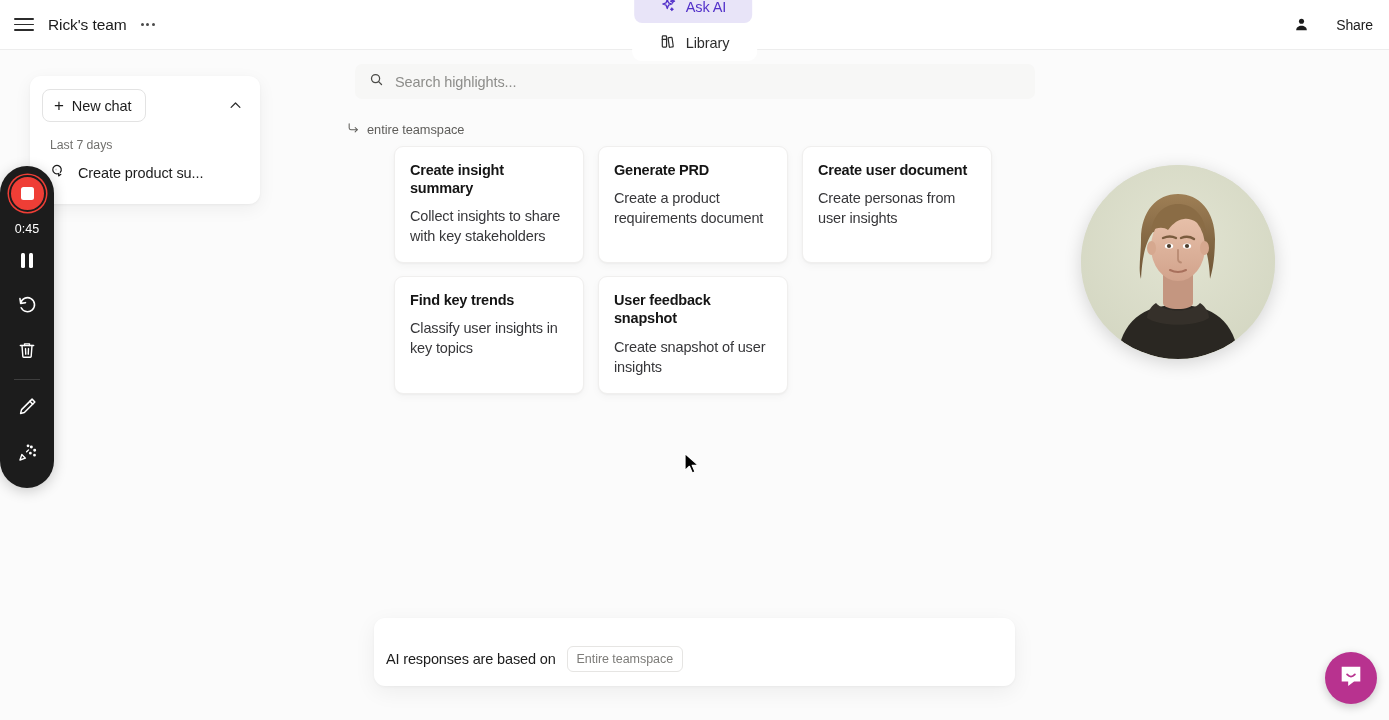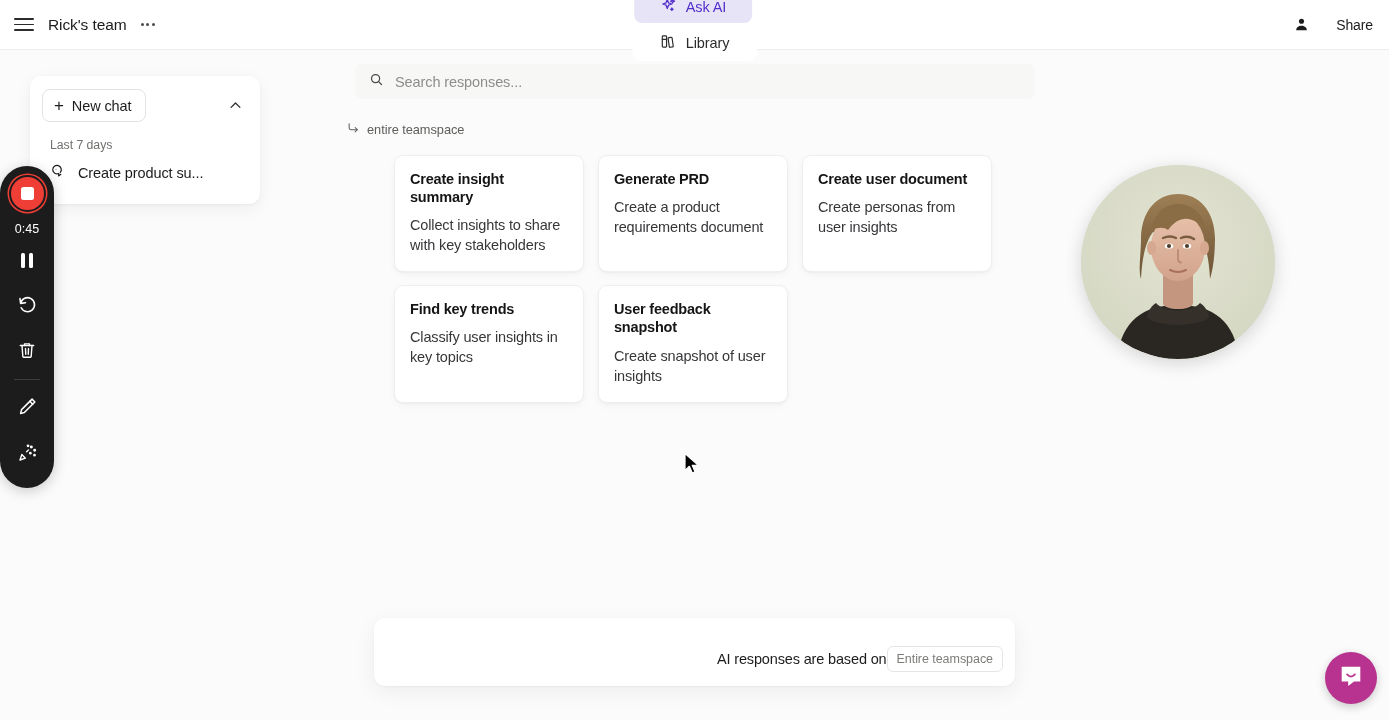--- a/index.html
+++ b/index.html
@@ -288,21 +288,21 @@
     gap: 7px;
     font-size: 12.8px;
     color: #5e5d5a;
     cursor: pointer;
     letter-spacing: -0.05px;
   }
 
   .cards-grid {
     position: absolute;
     left: 394px;
-    top: 105px;
+    top: 96px;
     display: grid;
     grid-template-columns: repeat(3, 190px);
     gap: 13px 14px;
   }
 
   .card {
     background: #ffffff;
     border-radius: 9px;
     border: 1px solid #f0efee;
     box-shadow: 0 1px 2px rgba(0,0,0,0.035), 0 3px 9px rgba(0,0,0,0.035);
@@ -370,21 +370,22 @@
   }
   .send-btn {
     width: 26px; height: 26px;
     display: flex; align-items: center; justify-content: center;
     cursor: pointer;
   }
 
   .composer-footer {
     display: flex;
     align-items: center;
-    justify-content: flex-end;
+    justify-content: flex-start;
+    gap: 11px;
     margin-top: 16px;
   }
   .footer-text {
     font-size: 14.5px;
     color: #1c1c1c;
     letter-spacing: -0.15px;
   }
   .scope-chip {
     font-size: 12.5px;
     color: #7d7c79;
@@ -478,21 +479,21 @@
 
   <div class="main">
 
     <div class="search-wrap">
       <span>
         <svg width="15" height="15" viewBox="0 0 24 24" fill="none" stroke="#4b4b48" stroke-width="2" stroke-linecap="round">
           <circle cx="10.5" cy="10.5" r="6.5"></circle>
           <line x1="15.4" y1="15.4" x2="20" y2="20"></line>
         </svg>
       </span>
-      <span class="search-placeholder">Search responses...</span>
+      <span class="search-placeholder">Search highlights...</span>
     </div>
 
     <div class="teamspace-crumb">
       <span>
         <svg width="13" height="13" viewBox="0 0 24 24" fill="none" stroke="#5e5d5a" stroke-width="1.9" stroke-linecap="round" stroke-linejoin="round">
           <path d="M4 5 v8 a3 3 0 0 0 3 3 h12"></path>
           <polyline points="15,12 19,16 15,20"></polyline>
         </svg>
       </span>
       <span>entire teamspace</span>

